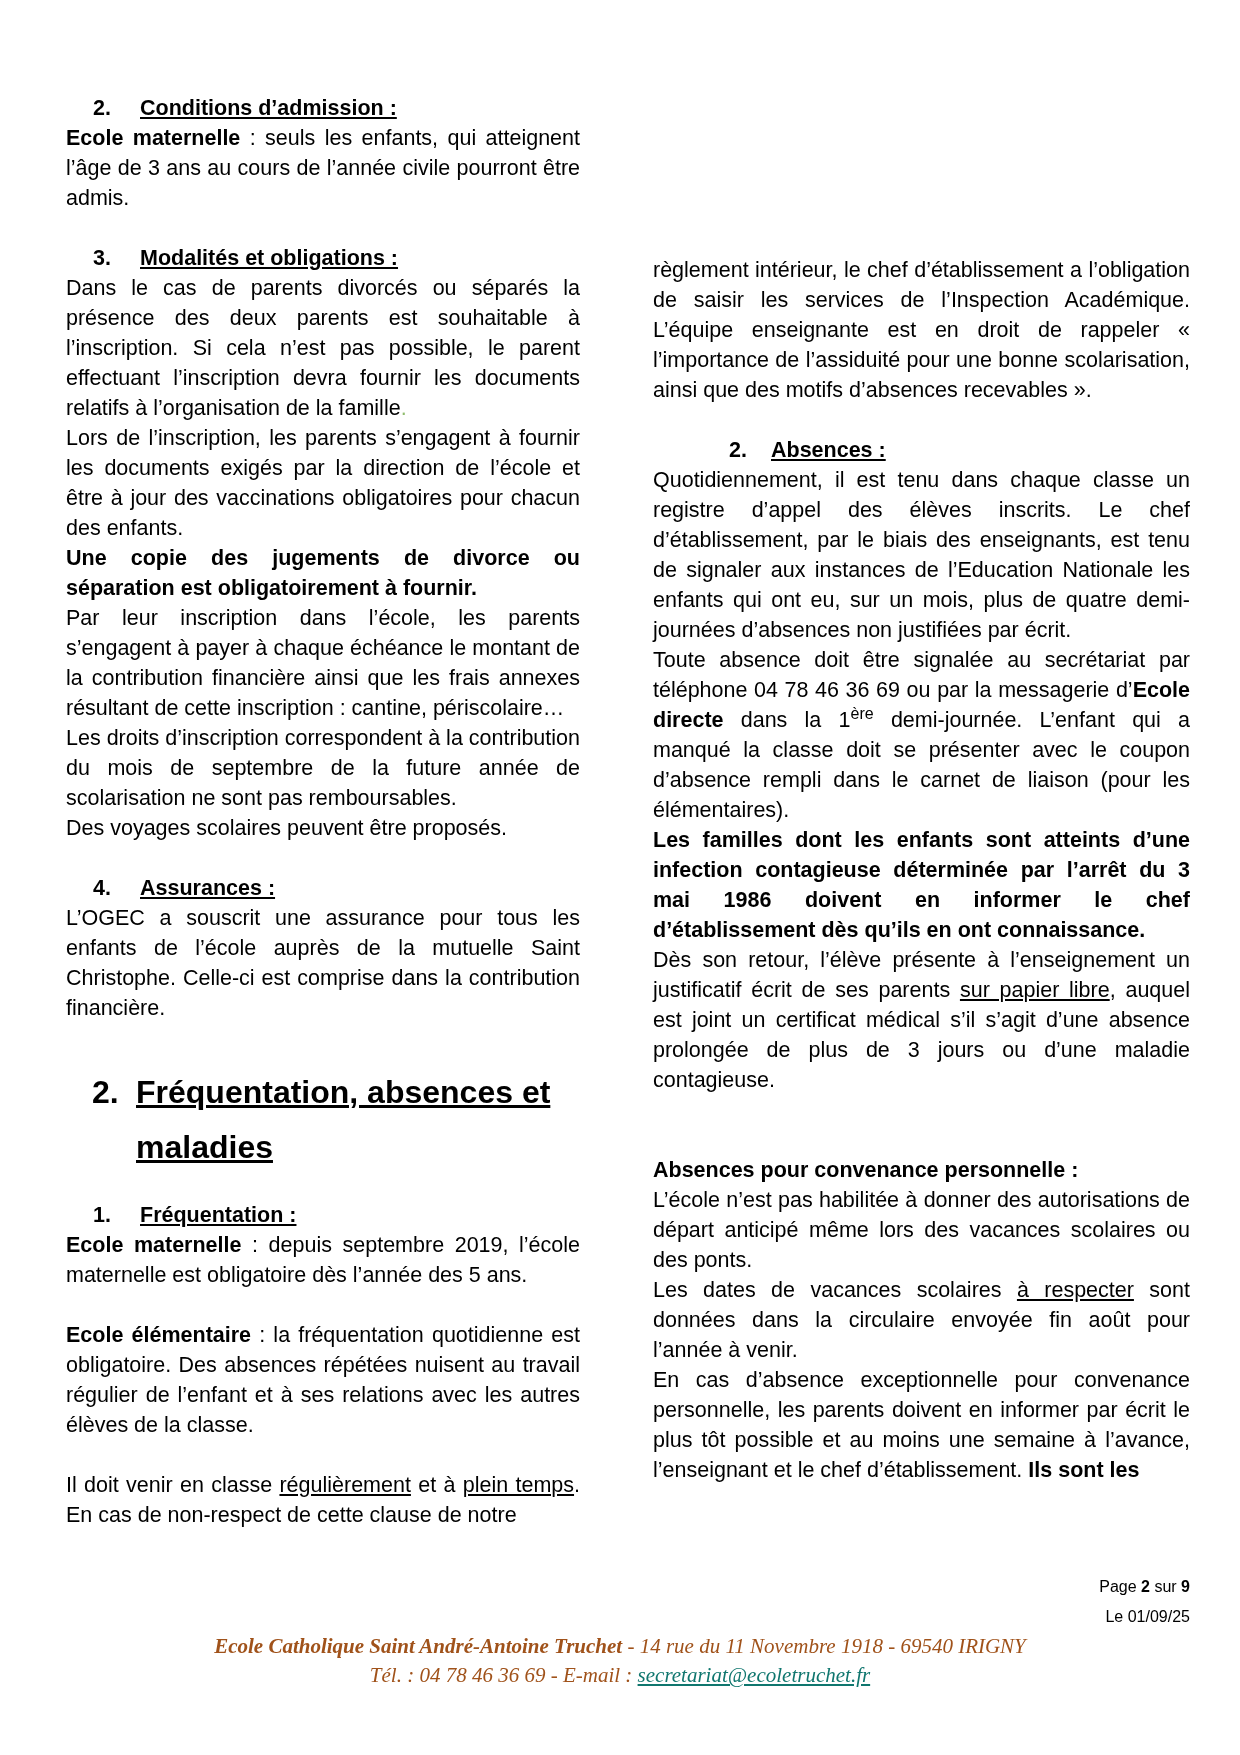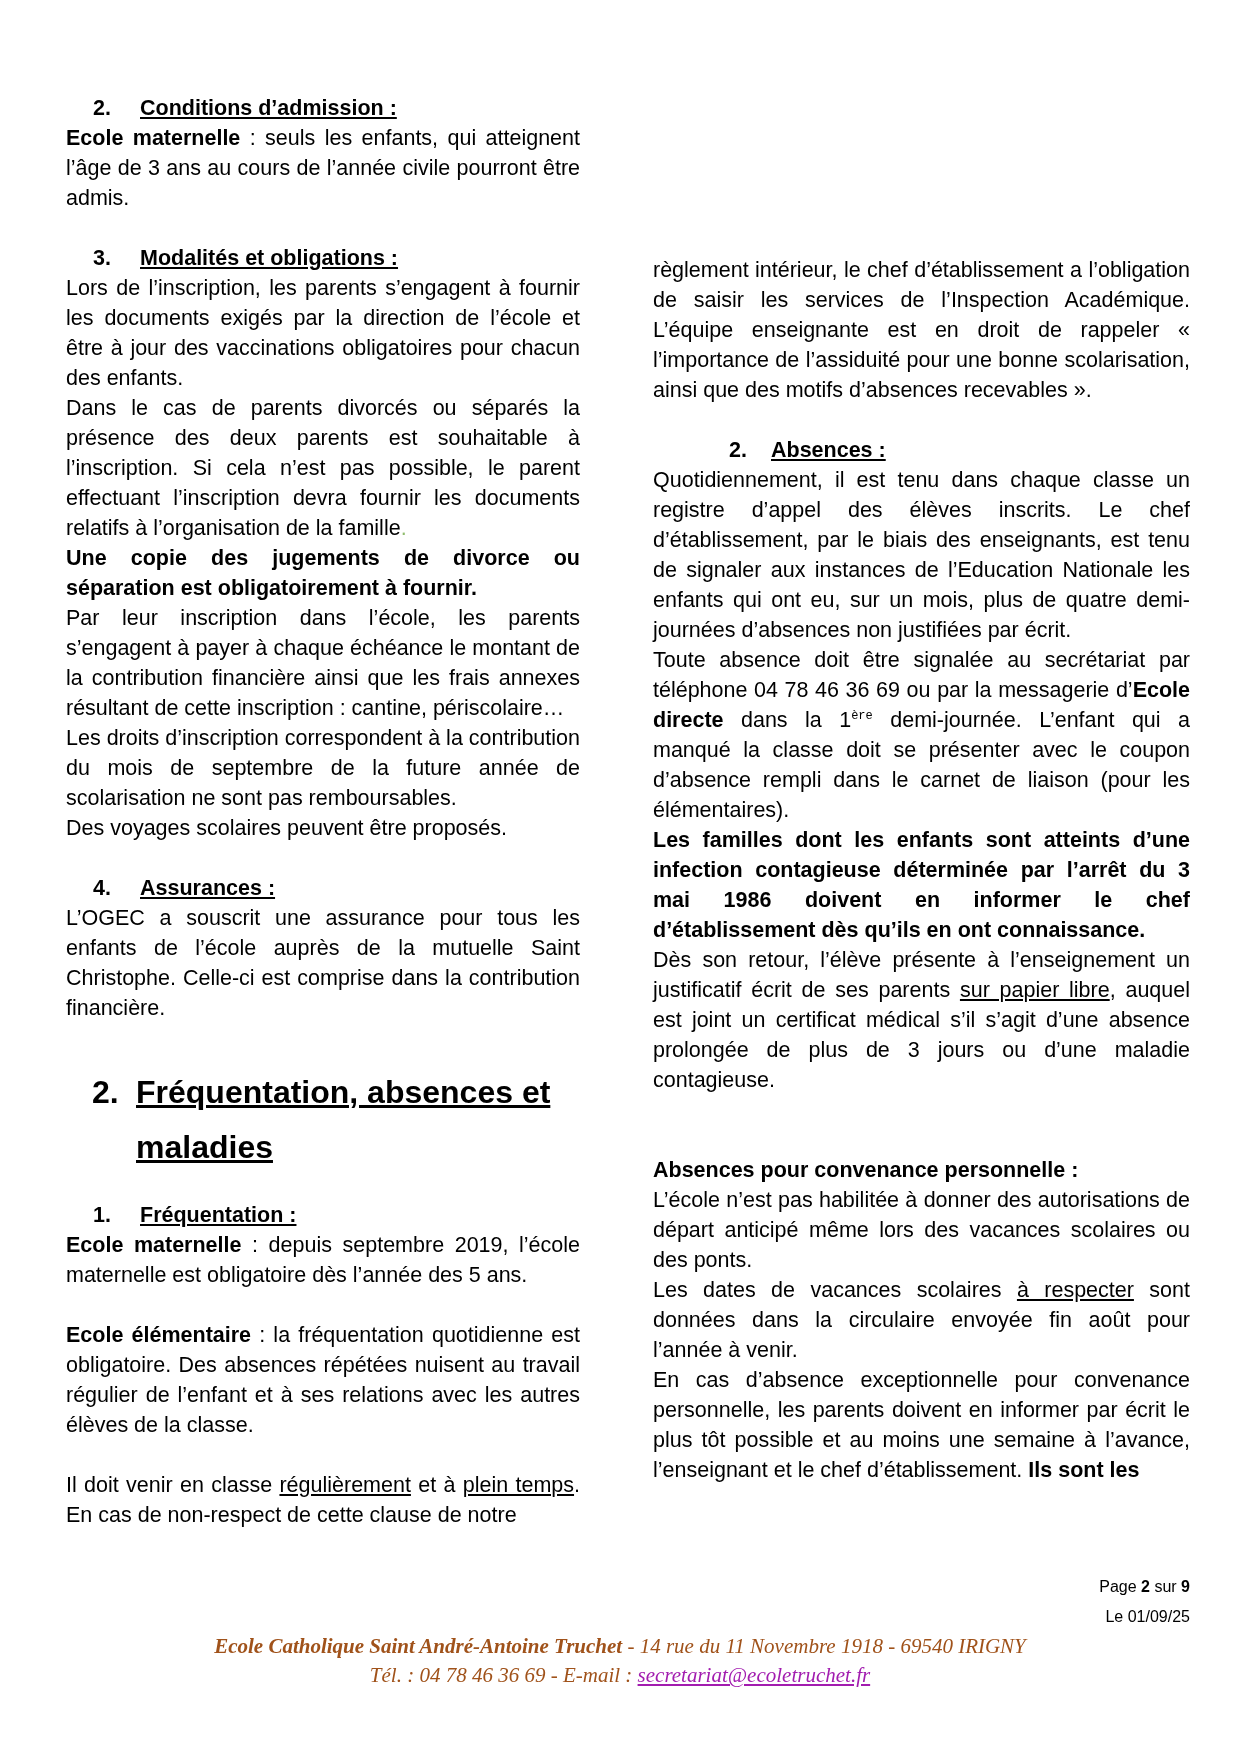--- a/index.html
+++ b/index.html
@@ -24,46 +24,46 @@
   .h3 .num{display:inline-block;margin-left:27px;width:47px;}
   .col-right .h3 .num{margin-left:76px;width:42px;}
   .bl.h1,.bl.h1b{
     font-size:32px;line-height:55px;font-weight:bold;white-space:nowrap;
   }
   .h1 .num{display:inline-block;margin-left:26px;width:44px;}
   .bl.h1b{margin-left:70px;}
   .run.b{font-weight:bold;}
   .run.u{text-decoration:underline;}
   .h1 .run.u,.h1b .run.u{text-decoration-thickness:2.5px;}
-  .run.sup{font-size:12px;vertical-align:super;line-height:0;font-family:Liberation Mono, monospace;}
+  .run.sup{font-size:16px;vertical-align:super;line-height:0;}
   .pageinfo{
     position:absolute;top:1572px;right:50px;width:300px;
     font-size:16px;line-height:30px;text-align:right;
   }
   .pageinfo .bl.p{text-align:right;}
   .footer{
     position:absolute;left:58px;top:1632px;width:1124px;
     font-family:"Liberation Serif","DejaVu Serif",serif;
     font-size:21px;line-height:29px;
     color:#a0521a;text-align:center;font-style:italic;
   }
   .footer .bl.p{text-align:center;}
-  .footer a{color:#a21caf;text-decoration:underline;cursor:pointer;}
+  .footer a{color:#0f766e;text-decoration:underline;cursor:pointer;}
 </style>
 </head>
 <body>
 
 <div class="page">
   <div class="col col-left">
       <div class="bl h3"><span class="run b num">2.</span><span class="run b u">Conditions d’admission :</span></div>
       <div class="bl p"><span class="run b">Ecole maternelle</span><span class="run"> : seuls les enfants, qui atteignent l’âge de 3 ans au cours de l’année civile pourront être admis.</span></div>
       <div class="bl gap" style="height: 30px;"></div>
       <div class="bl h3"><span class="run b num">3.</span><span class="run b u">Modalités et obligations :</span></div>
+      <div class="bl p"><span class="run">Dans le cas de parents divorcés ou séparés la présence des deux parents est souhaitable à l’inscription. Si cela n’est pas possible, le parent effectuant l’inscription devra fournir les documents relatifs à l’organisation de la famille</span><span class="run" style="color: rgb(143, 188, 109);">.</span></div>
       <div class="bl p"><span class="run">Lors de l’inscription, les parents s’engagent à fournir les documents exigés par la direction de l’école et être à jour des vaccinations obligatoires pour chacun des enfants.</span></div>
-      <div class="bl p"><span class="run">Dans le cas de parents divorcés ou séparés la présence des deux parents est souhaitable à l’inscription. Si cela n’est pas possible, le parent effectuant l’inscription devra fournir les documents relatifs à l’organisation de la famille</span><span class="run" style="color: rgb(143, 188, 109);">.</span></div>
       <div class="bl p"><span class="run b">Une copie des jugements de divorce ou séparation est obligatoirement à fournir.</span></div>
       <div class="bl p"><span class="run">Par leur inscription dans l’école, les parents s’engagent à payer à chaque échéance le montant de la contribution financière ainsi que les frais annexes résultant de cette inscription : cantine, périscolaire…</span></div>
       <div class="bl p"><span class="run">Les droits d’inscription correspondent à la contribution du mois de septembre de la future année de scolarisation ne sont pas remboursables.</span></div>
       <div class="bl p"><span class="run">Des voyages scolaires peuvent être proposés.</span></div>
       <div class="bl gap" style="height: 30px;"></div>
       <div class="bl h3"><span class="run b num">4.</span><span class="run b u">Assurances :</span></div>
       <div class="bl p"><span class="run">L’OGEC a souscrit une assurance pour tous les enfants de l’école auprès de la mutuelle Saint Christophe. Celle-ci est comprise dans la contribution financière.</span></div>
       <div class="bl gap" style="height: 42px;"></div>
       <div class="bl h1"><span class="run b num">2.</span><span class="run b u">Fréquentation, absences et</span></div>
       <div class="bl h1b"><span class="run b u">maladies</span></div>

